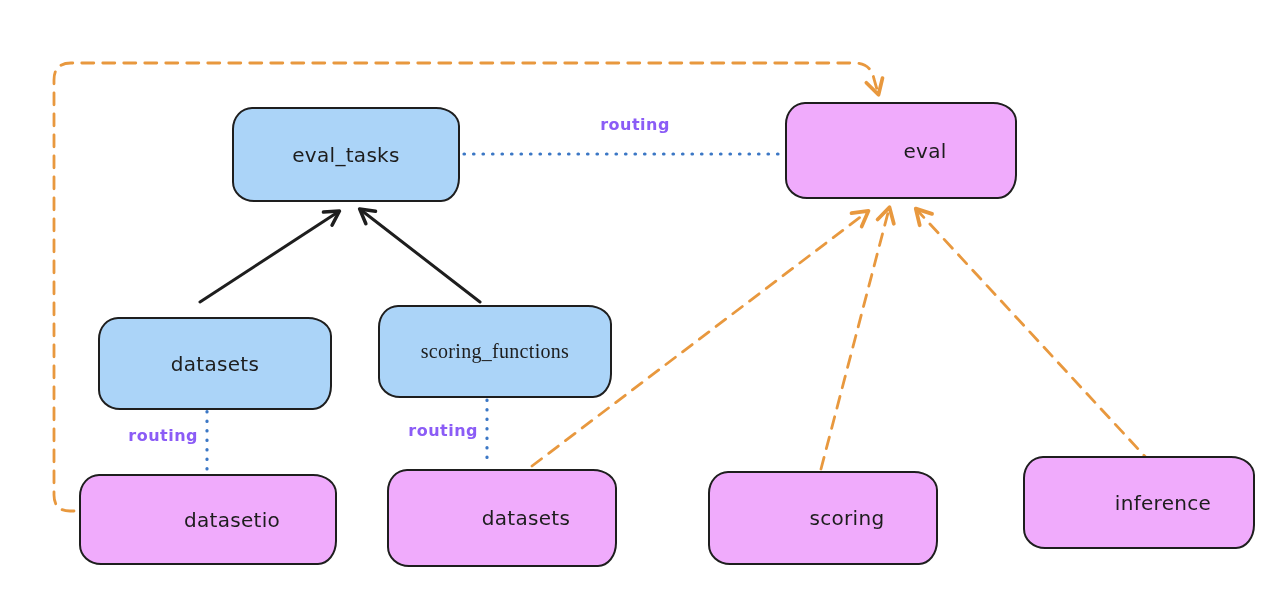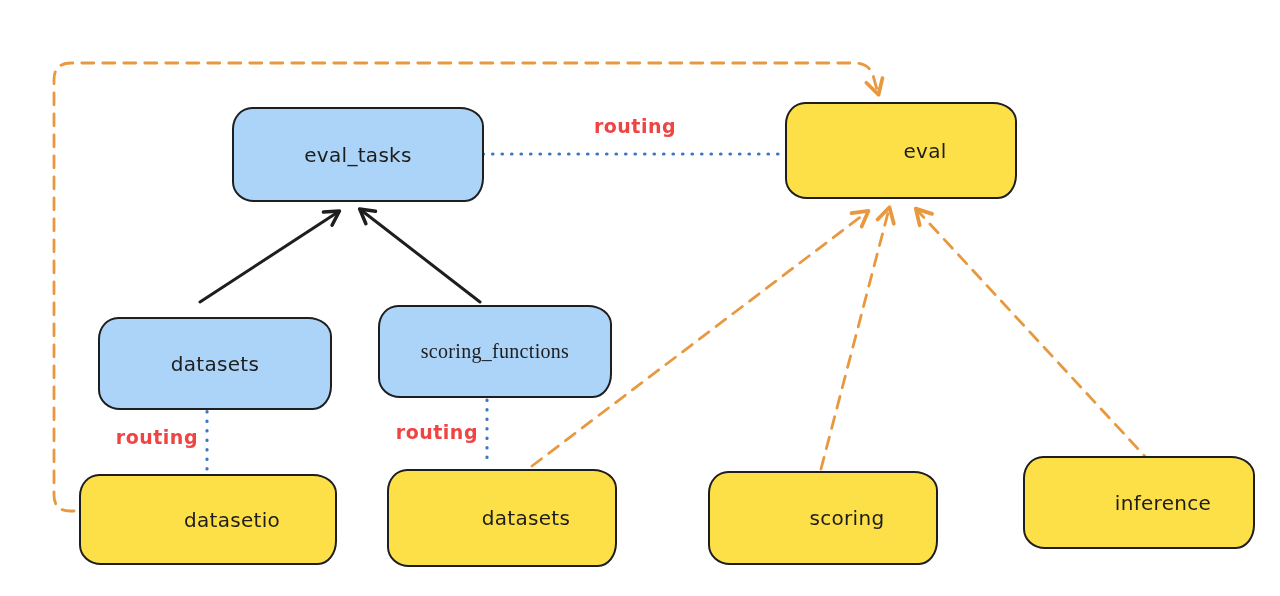--- a/index.html
+++ b/index.html
@@ -27,35 +27,35 @@
     align-items: center;
     justify-content: center;
     border: 2.5px solid #1e1e1e;
     color: #1d1d1d;
     font-size: 20px;
     letter-spacing: 0.3px;
     box-sizing: border-box;
     border-radius: 20px 24px 19px 22px / 22px 19px 24px 20px;
   }
   .node.blue  { background: #abd4f8; }
-  .node.green { background: #fde047; padding-left: 48px; }
+  .node.green { background: #f0abfc; padding-left: 48px; }
 
-  .n-eval-tasks        { left: 232px; top: 107px; width: 252px; height: 95px; }
+  .n-eval-tasks        { left: 232px; top: 107px; width: 228px; height: 95px; }
   .n-eval              { left: 785px; top: 102px; width: 232px; height: 97px; }
   .n-datasets          { left:  98px; top: 305px; width: 234px; height: 93px; margin-top: 12px; }
   .n-scoring-functions { left: 378px; top: 305px; width: 234px; height: 93px; font-family: Liberation Serif, serif; }
   .n-datasetio         { left:  79px; top: 474px; width: 258px; height: 91px; }
   .n-scoring           { left: 387px; top: 469px; width: 230px; height: 98px; }
   .n-agents            { left: 708px; top: 471px; width: 230px; height: 94px; }
   .n-inference         { left: 1023px; top: 456px; width: 232px; height: 93px; }
 
   .routing-label {
     position: absolute;
-    color: #ef4444;
-    font-size: 19px;
+    color: #8b5cf6;
+    font-size: 16px;
     font-weight: 600;
     letter-spacing: 0.5px;
   }
   .rl-top    { left: 570px; top: 115px; width: 130px; text-align: center; }
   .rl-left   { left: 108px; top: 426px; width:  90px; text-align: right; }
   .rl-middle { left: 392px; top: 421px; width:  86px; text-align: right; }
 </style>
 </head>
 <body>
 

